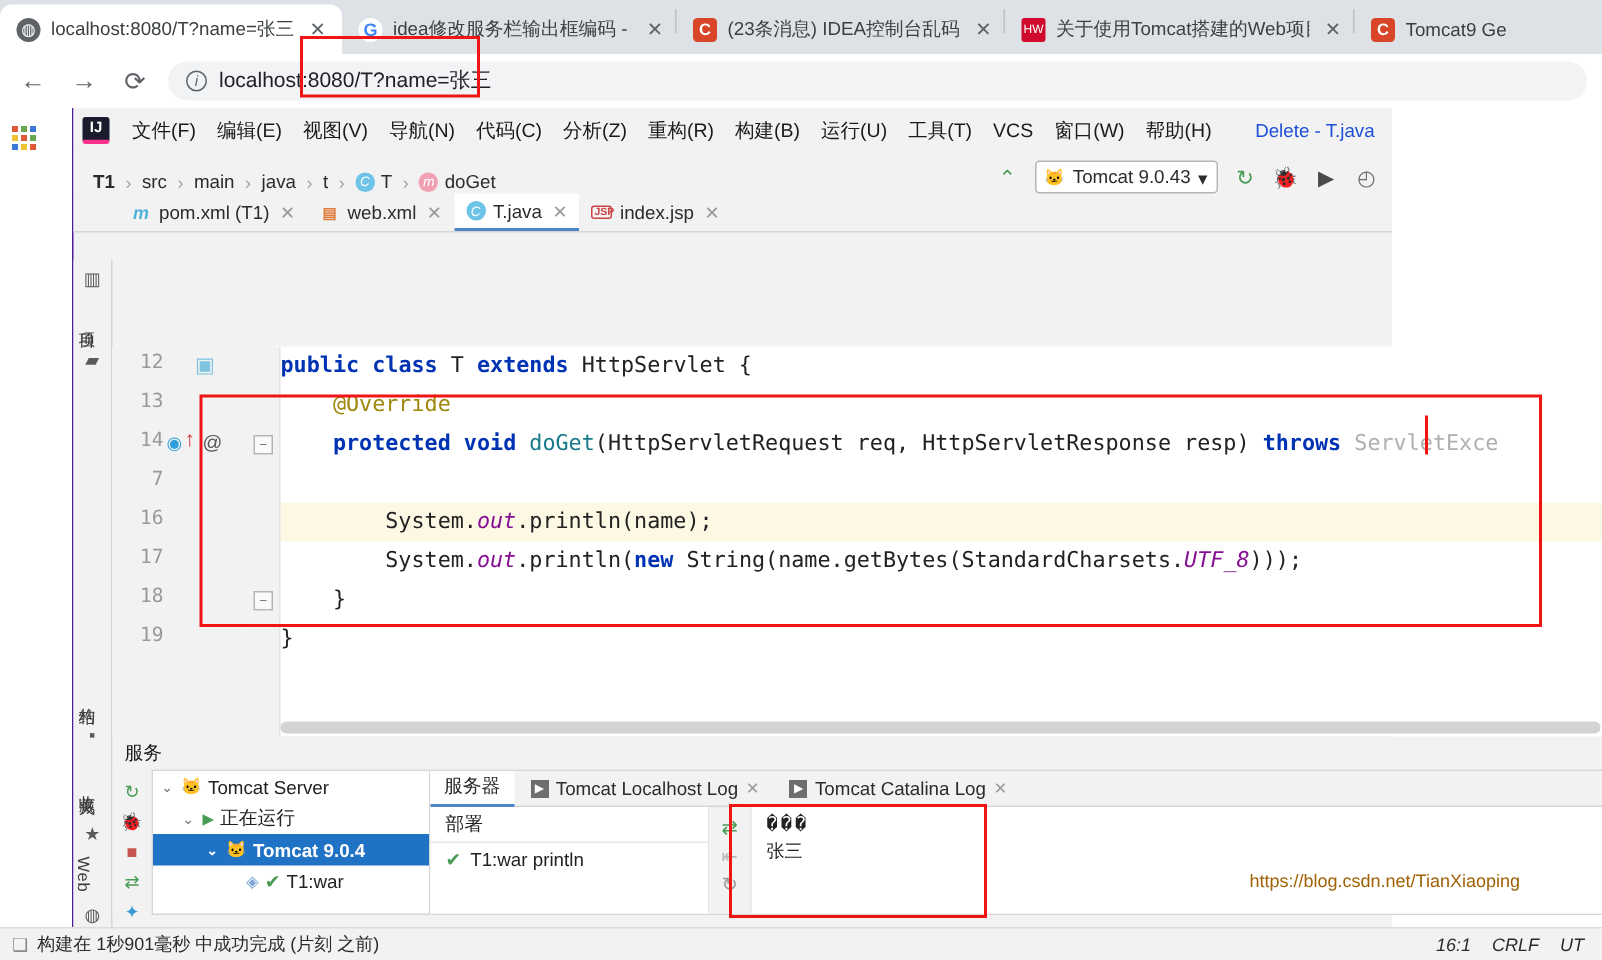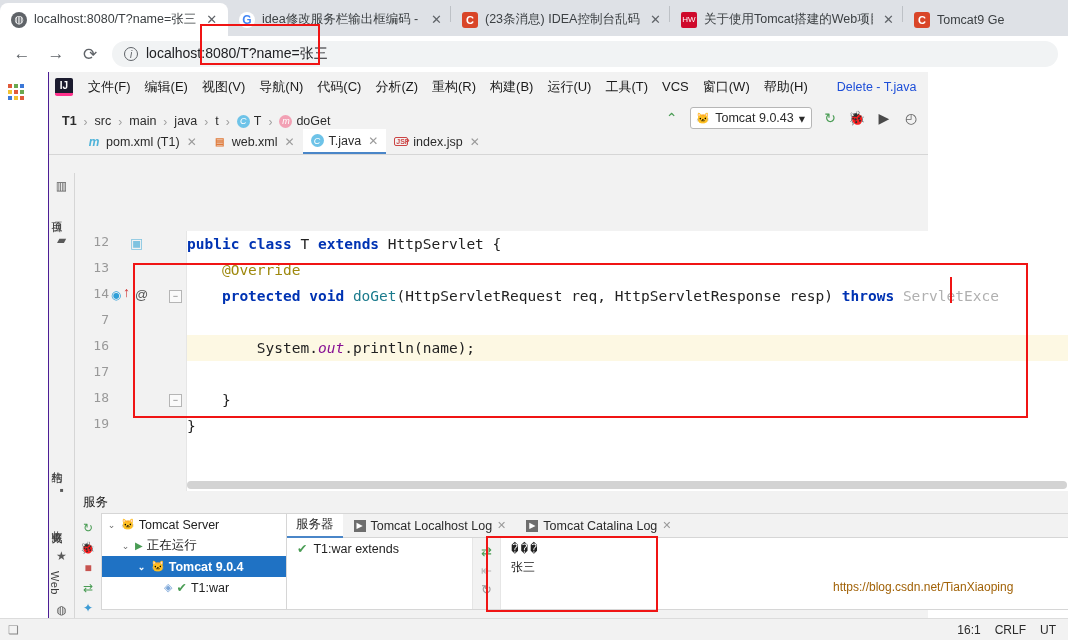--- a/index.html
+++ b/index.html
@@ -132,21 +132,21 @@
   .play-sq { width:12px; height:12px; background:#6e6e6e; color:#fff; font-size:8px;
     display:flex; align-items:center; justify-content:center; }
   #deploy-panel { position:absolute; left:0; top:24px; width:100%; bottom:0; display:flex; background:#fff; }
   .panel-col { height:100%; }
   .panel-head { height:24px; display:flex; align-items:center; padding-left:10px; font-size:12.5px; border-bottom:1px solid #e6e6e6; }
   .panel-line { display:flex; align-items:center; gap:6px; padding:3px 0 0 10px; font-size:12.5px; }
   #out-highlight { position:absolute; border:2.5px solid #f01414; pointer-events:none; }
   #statusbar { position:absolute; left:0; top:618px; width:1068px; height:22px; background:#f2f2f2;
     display:flex; align-items:center; padding:0 8px; font-size:12px; color:#2b2b2b; gap:6px;
     border-top:1px solid #dcdcdc; }
-  #status-right { margin-left:auto; display:flex; gap:14px; padding-right:4px; }
+  #status-right { margin-left:auto; display:flex; gap:14px; padding-right:4px;font-style:italic; }
   #watermark { position:absolute; left:833px; top:580px; font-size:12px; color:#a16207;
     pointer-events:none; white-space:nowrap; }
   .green { color:#499c54; }
   .red { color:#c75450; }
 </style>
 </head>
 <body>
 
 <div id="browser">
   <div id="tabstrip">
@@ -314,20 +314,21 @@
     <div id="fold-col">
       <span class="fold" style="top:59px">−</span>
       <span class="fold" style="top:163px">−</span>
     </div>
 
     <div id="code">
       <div class="cl" style="top:26px">    <span class="ann">@Override</span></div>
       <div class="cl" style="top:0px"><span class="kw">public</span> <span class="kw">class</span> T <span class="kw">extends</span> HttpServlet {</div>
       <div class="cl" style="top:52px">    <span class="kw">protected</span> <span class="kw">void</span> <span class="mth">doGet</span>(HttpServletRequest req, HttpServletResponse resp) <span class="kw">throws</span> <span class="grey">ServletExce</span></div>
       <div class="cl" style="top:104px">        System.<span class="fld">out</span>.println(name);</div>
+      <div class="cl" style="top:130px">        System.<span class="fld">out</span>.println(<span class="kw">new</span> String(name.getBytes(StandardCharsets.<span class="fld">UTF_8</span>)));</div>
       <div class="cl" style="top:156px">    }</div>
       <div class="cl" style="top:182px">}</div>
     </div>
 
     <div id="code-highlight" style="left:58px; top:32px; width:895px; height:155px"></div>
     <div class="caret" style="left:875px; top:46px; height:26px"></div>
     <div id="hscroll"></div>
   </div>
 
   <div id="bottom">
@@ -378,23 +379,24 @@
           </div>
           <div class="stab">
             <span class="play-sq">▶</span>
             <span>Tomcat Catalina Log</span>
             <span class="x" style="color:#9a9a9a; font-size:11px">✕</span>
           </div>
         </div>
 
         <div id="deploy-panel">
           <div class="panel-col" style="width:186px; border-right:1px solid #e6e6e6">
+            <div class="panel-head">部署</div>
             <div class="panel-line">
               <span class="green">✔</span>
-              <span>T1:war extends</span>
+              <span>T1:war println</span>
             </div>
           </div>
 
           <div class="panel-col" style="width:28px; background:#f2f2f2; border-right:1px solid #e6e6e6; padding-top:4px">
             <div style="text-align:center; padding:2px 0" class="green">⇄</div>
             <div style="text-align:center; padding:2px 0; color:#b8b8b8">⇤</div>
             <div style="text-align:center; padding:2px 0; color:#9a9a9a">↻</div>
           </div>
 
           <div class="panel-col" style="flex:1">
@@ -407,18 +409,19 @@
       </div>
     </div>
   </div>
 
 </div>
 
 <div id="watermark">https://blog.csdn.net/TianXiaoping</div>
 
 <div id="statusbar">
   <span style="color:#888">❏</span>
+  <span>构建在 1秒901毫秒 中成功完成 (片刻 之前)</span>
   <span id="status-right">
     <span>16:1</span>
     <span>CRLF</span>
     <span>UT</span>
   </span>
 </div>
 
 </body></html>

